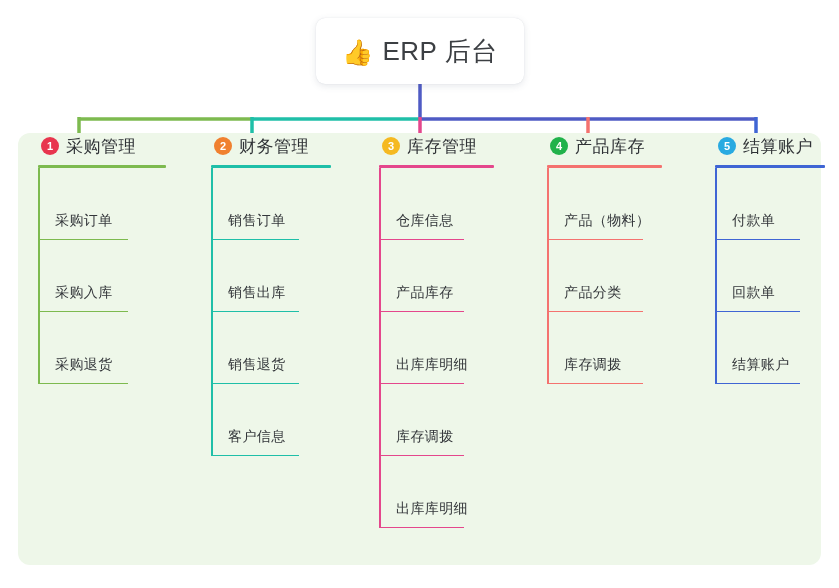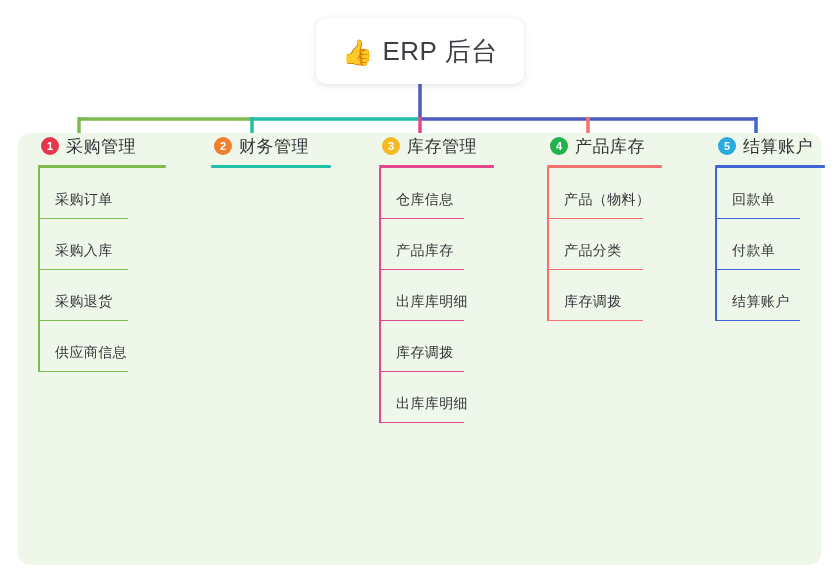--- a/index.html
+++ b/index.html
@@ -107,21 +107,21 @@
   }
   .spine {
     position: absolute;
     left: 0;
     top: 0;
     bottom: 0;
     width: 2px;
   }
   .leaf {
     position: relative;
-    height: 51px;
+    height: 72px;
     box-sizing: border-box;
   }
   .leaf-label {
     position: absolute;
     left: 17px;
     bottom: 10px;
     font-size: 14px;
     color: #33363a;
     white-space: nowrap;
     letter-spacing: 0.4px;
@@ -173,32 +173,47 @@
           <div class="leaf-rule" style="background: rgb(125, 186, 79); width: 90px;"></div>
         </div>
         <div class="leaf">
           <span class="leaf-label">采购入库</span>
           <div class="leaf-rule" style="background: rgb(125, 186, 79); width: 90px;"></div>
         </div>
         <div class="leaf">
           <span class="leaf-label">采购退货</span>
           <div class="leaf-rule" style="background: rgb(125, 186, 79); width: 90px;"></div>
         </div>
-        <div class="leaf">
-          <span class="leaf-label">供应商信息</span>
-          <div class="leaf-rule" style="background: rgb(125, 186, 79); width: 90px;"></div>
-        </div>
       </div>
     </div>
     <div class="column" style="left: 193px; width: 120px;">
       <div class="col-head">
         <span class="badge" style="background: rgb(240, 128, 47);">2</span>
         <span class="col-title">财务管理</span>
       </div>
       <div class="head-rule" style="background: rgb(31, 191, 168); width: 120px;"></div>
+      <div class="leaves">
+        <div class="spine" style="background: rgb(31, 191, 168);"></div>
+        <div class="leaf">
+          <span class="leaf-label">销售订单</span>
+          <div class="leaf-rule" style="background: rgb(31, 191, 168); width: 88px;"></div>
+        </div>
+        <div class="leaf">
+          <span class="leaf-label">销售出库</span>
+          <div class="leaf-rule" style="background: rgb(31, 191, 168); width: 88px;"></div>
+        </div>
+        <div class="leaf">
+          <span class="leaf-label">销售退货</span>
+          <div class="leaf-rule" style="background: rgb(31, 191, 168); width: 88px;"></div>
+        </div>
+        <div class="leaf">
+          <span class="leaf-label">客户信息</span>
+          <div class="leaf-rule" style="background: rgb(31, 191, 168); width: 88px;"></div>
+        </div>
+      </div>
     </div>
     <div class="column" style="left: 361px; width: 115px;">
       <div class="col-head">
         <span class="badge" style="background: rgb(245, 185, 33);">3</span>
         <span class="col-title">库存管理</span>
       </div>
       <div class="head-rule" style="background: rgb(228, 71, 140); width: 115px;"></div>
       <div class="leaves">
         <div class="spine" style="background: rgb(228, 71, 140);"></div>
         <div class="leaf">
@@ -247,26 +262,26 @@
     </div>
     <div class="column" style="left: 697px; width: 110px;">
       <div class="col-head">
         <span class="badge" style="background: rgb(41, 170, 225);">5</span>
         <span class="col-title">结算账户</span>
       </div>
       <div class="head-rule" style="background: rgb(63, 101, 212); width: 110px;"></div>
       <div class="leaves">
         <div class="spine" style="background: rgb(63, 101, 212);"></div>
         <div class="leaf">
+          <span class="leaf-label">付款单</span>
+          <div class="leaf-rule" style="background: rgb(63, 101, 212); width: 85px;"></div>
+        </div>
+        <div class="leaf">
           <span class="leaf-label">回款单</span>
           <div class="leaf-rule" style="background: rgb(63, 101, 212); width: 85px;"></div>
         </div>
         <div class="leaf">
-          <span class="leaf-label">付款单</span>
-          <div class="leaf-rule" style="background: rgb(63, 101, 212); width: 85px;"></div>
-        </div>
-        <div class="leaf">
           <span class="leaf-label">结算账户</span>
           <div class="leaf-rule" style="background: rgb(63, 101, 212); width: 85px;"></div>
         </div>
       </div>
     </div>
   </div>
 
 </body></html>

